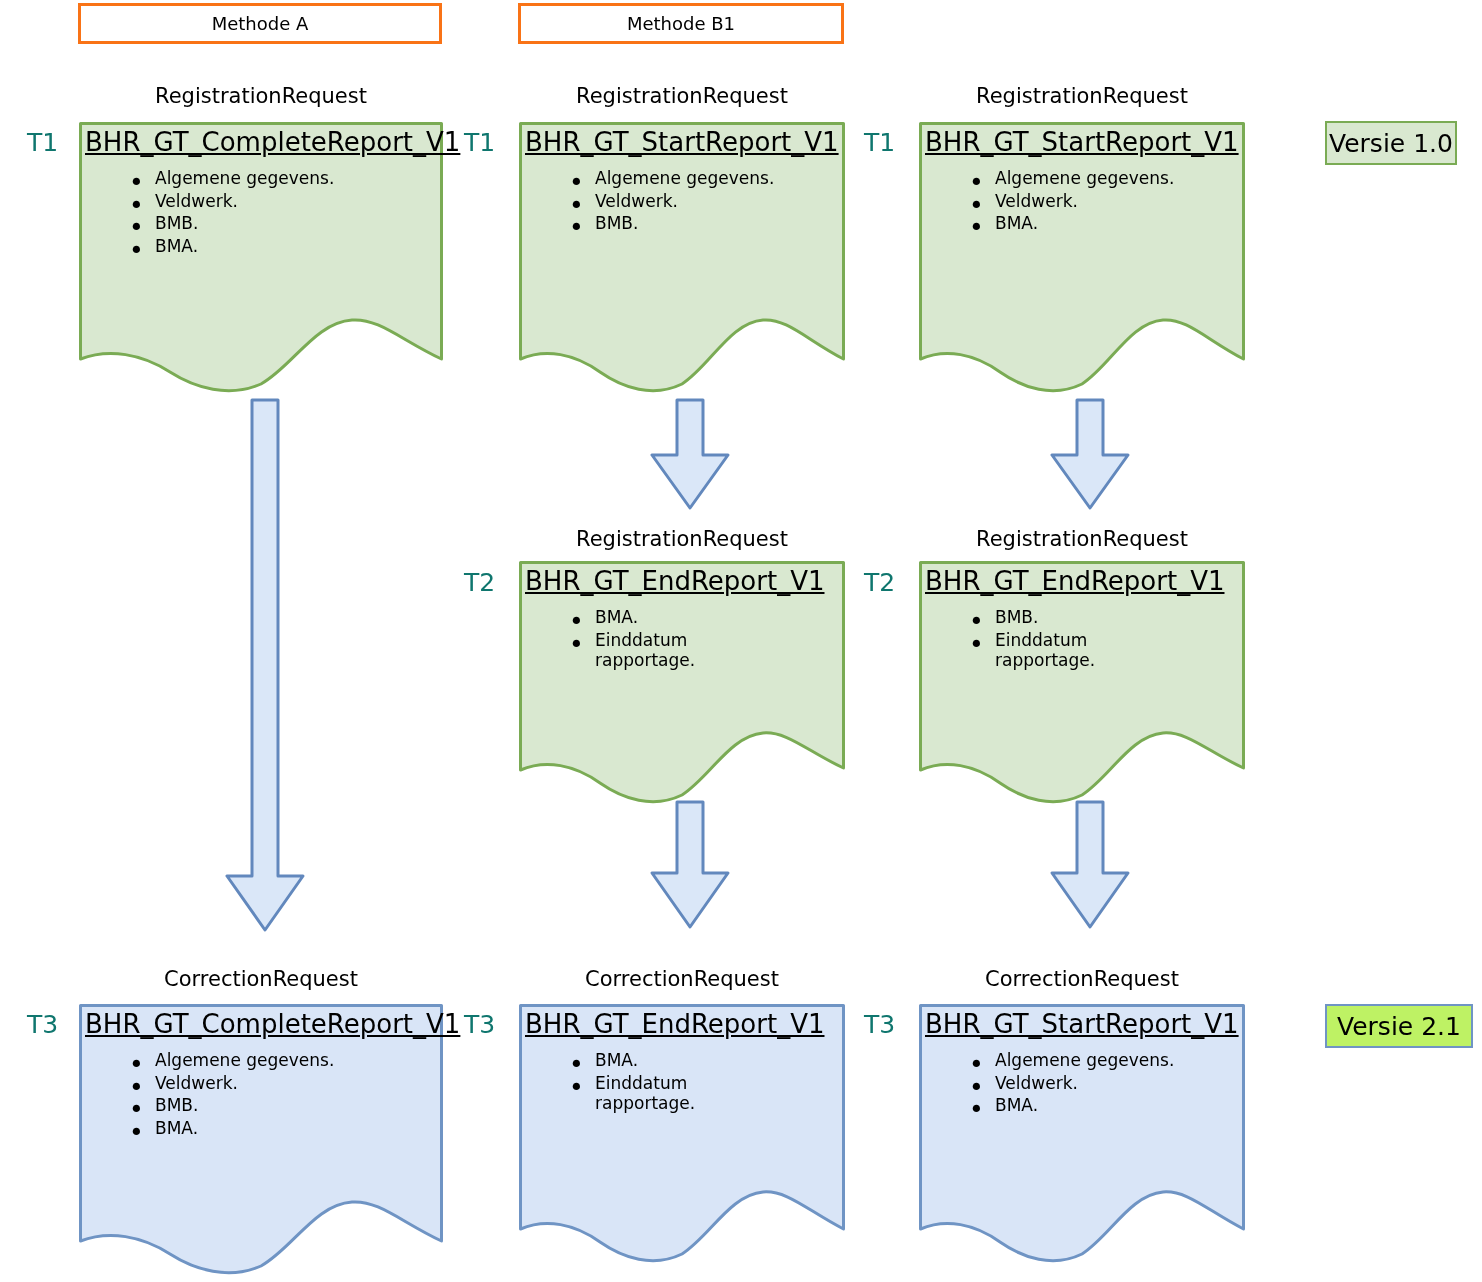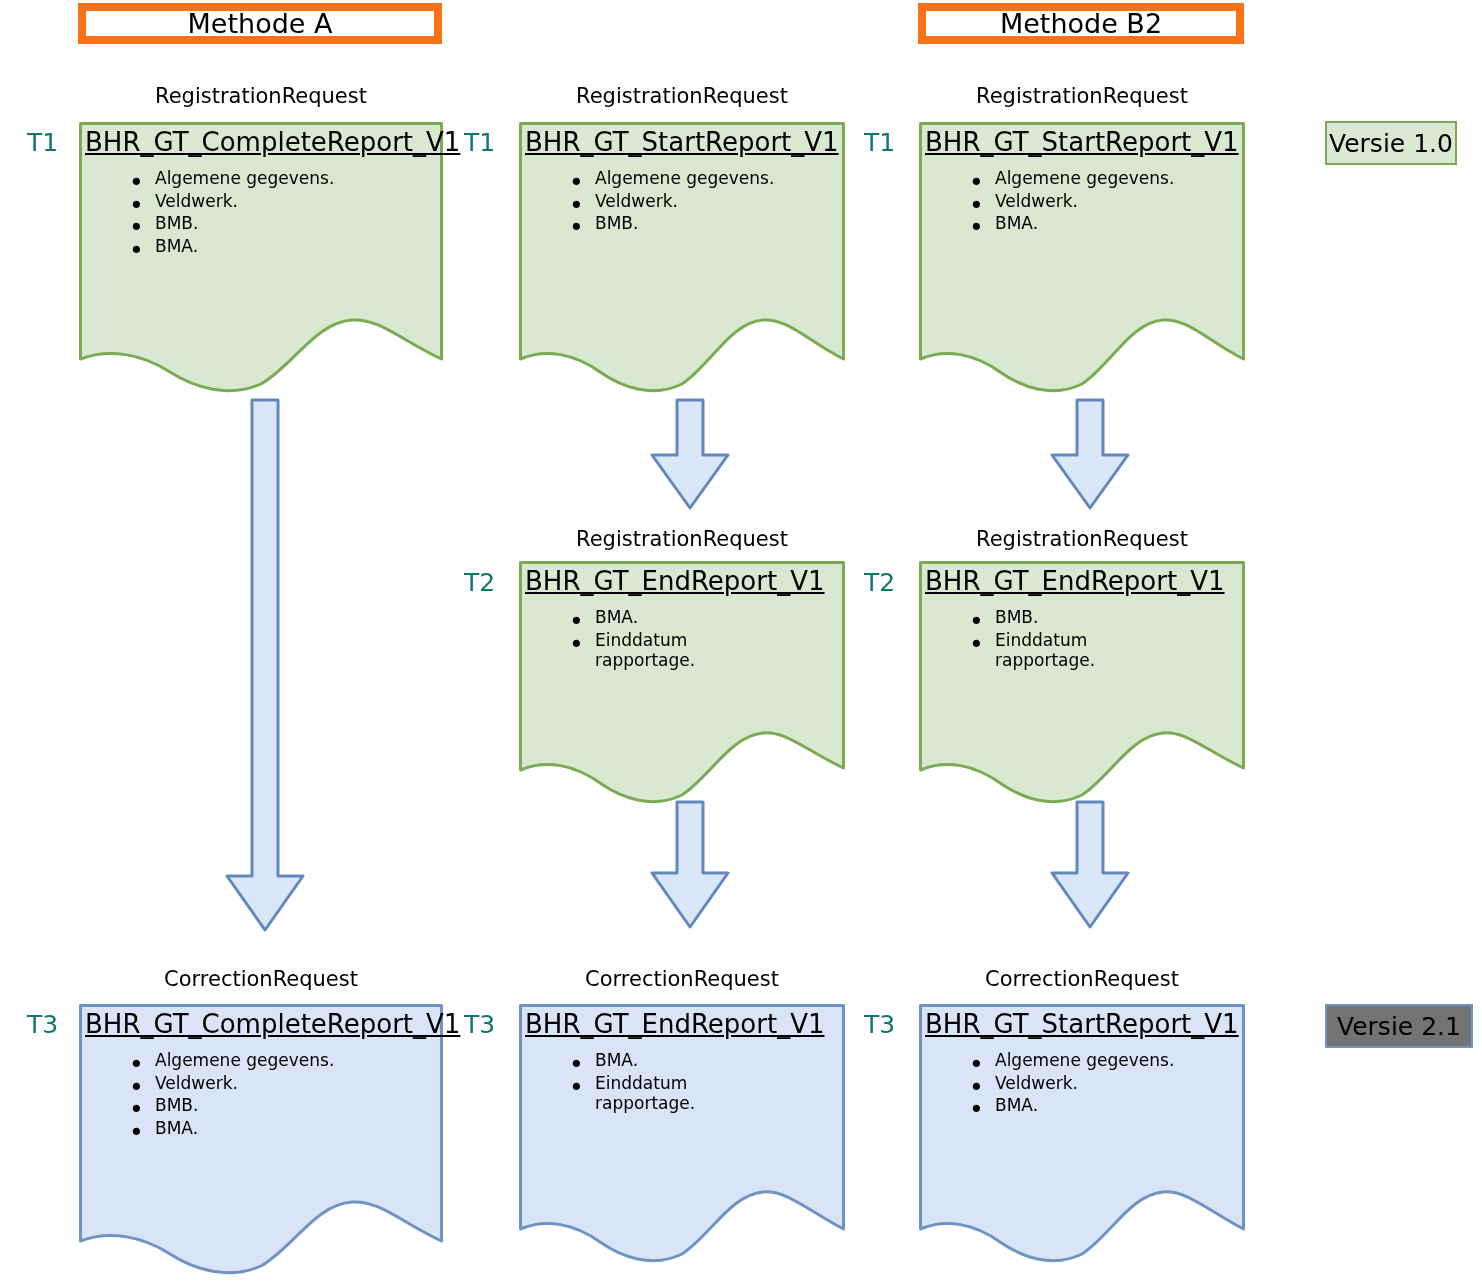--- a/index.html
+++ b/index.html
@@ -15,26 +15,26 @@
     width: 1482px;
     height: 1282px;
     background: #ffffff;
     overflow: hidden;
   }
 
   
   .method-header {
     position: absolute;
     box-sizing: border-box;
-    border: 8px solid #f97316;
+    border: 3px solid #f97316;
     background: #ffffff;
     display: flex;
     align-items: center;
     justify-content: center;
-    font-size: 27px;
+    font-size: 18px;
     color: #000000;
     line-height: 1;
   }
 
   
   .doc {
     position: absolute;
   }
   .doc svg {
     position: absolute;
@@ -112,37 +112,37 @@
     justify-content: center;
     font-size: 25px;
     color: #000000;
     line-height: 1;
   }
   .version-green {
     background: #d9e8d0;
     border: 2px solid #7aab54;
   }
   .version-blue {
-    background: #737373;
+    background: #bef264;
     border: 2px solid #6f94c4;
   }
 </style>
 </head>
 <body>
 
 <div id="canvas">
 
   <div class="method-header" style="left:78px; top:3px; width:364px; height:41px;">
     <span>Methode A</span>
   </div>
 
-
-  <div class="method-header" style="left:918px; top:3px; width:326px; height:41px;">
-    <span>Methode B2</span>
-  </div>
+  <div class="method-header" style="left:518px; top:3px; width:326px; height:41px;">
+    <span>Methode B1</span>
+  </div>
+
 
   <div class="version-badge version-green" style="left:1325px; top:121px; width:132px; height:44px;">
     <span>Versie 1.0</span>
   </div>
   <div class="version-badge version-blue" style="left:1325px; top:1004px; width:148px; height:44px;">
     <span>Versie 2.1</span>
   </div>
 
   <div class="doc-title" style="left:79px; top:85px; width:364px;">RegistrationRequest</div>
   <div class="tlabel" style="left:27px; top:130px;">T1</div>

